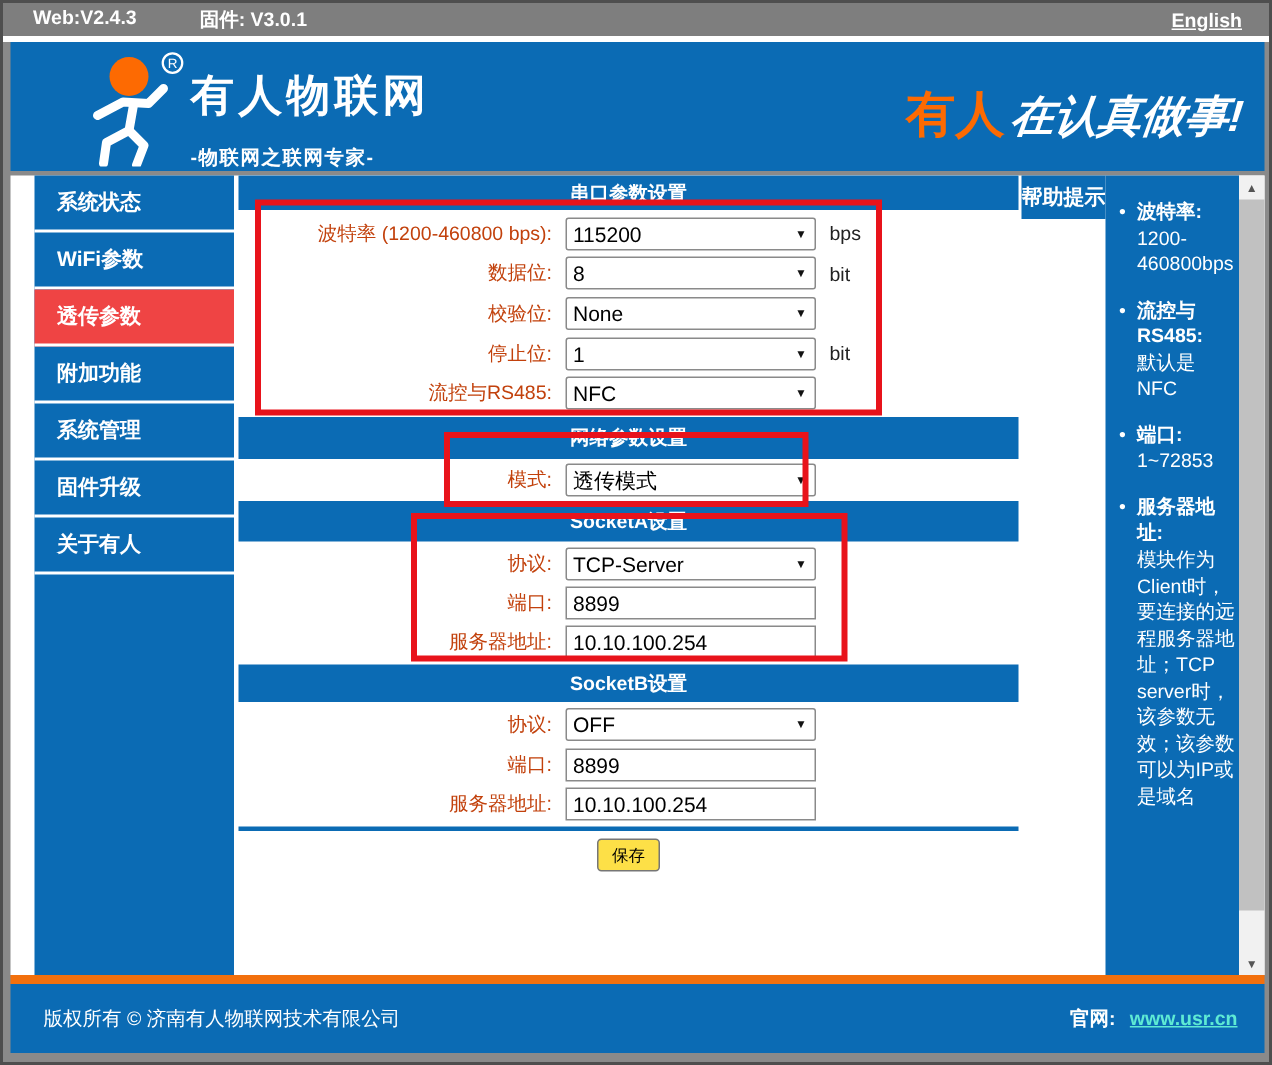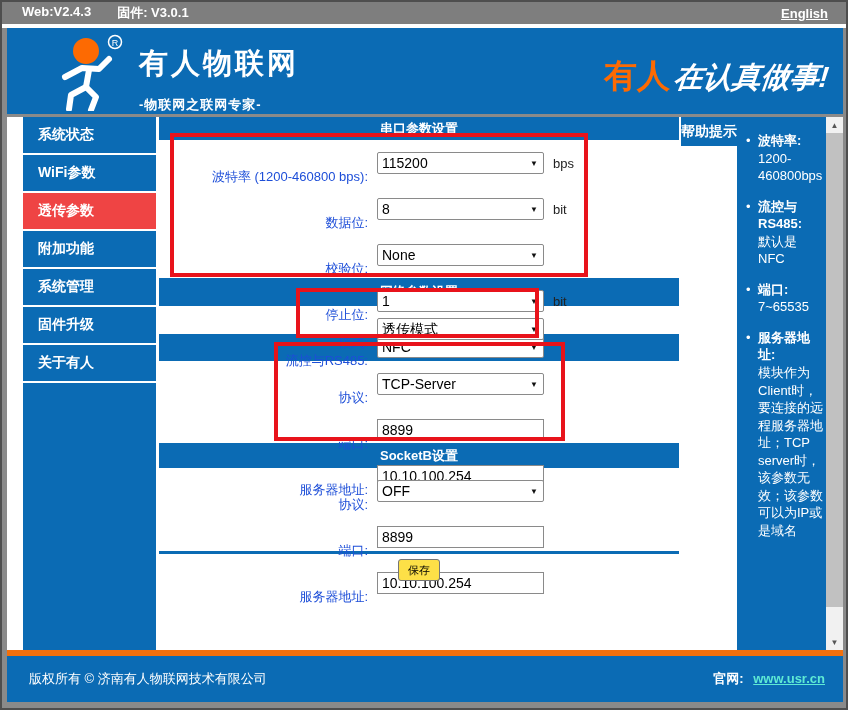--- a/index.html
+++ b/index.html
@@ -14,31 +14,31 @@
     background: #8a8a8a;
     border: 2px solid #4e4e4e;
     overflow: hidden;
   }
   
   .topbar {
     height: 22px; background: #7e7e7e;
     display: flex; align-items: center; justify-content: space-between;
     padding: 0 18px 0 20px;
   }
-  .topbar .vers { display: flex; gap: 26px; }
+  .topbar .vers { display: flex; gap: 42px; }
   .topbar .vtxt { color: #fff; font-size: 13px; font-weight: bold; }
   .topbar a { color: #fff; font-size: 13px; font-weight: bold; text-decoration: underline; }
   .hgap { height: 4px; background: #ffffff; }
   
   .header {
     position: relative; height: 86px; background: #0b6bb4;
     margin: 0 3px 0 5px;
   }
   .logo { position: absolute; left: 42px; top: 5px; }
-  .brandblock { position: absolute; left: 132px; top: 16px; }
+  .brandblock { position: absolute; left: 120px; top: 16px; }
   .brand { color: #fff; font-size: 29px; font-weight: bold; letter-spacing: 3px; }
   .tagline { color: #fff; font-size: 13px; font-weight: bold; margin-top: 12px; letter-spacing: 1px; }
   .slogan { position: absolute; right: 14px; top: 26px; white-space: nowrap; }
   .slogan .org { color: #fd6a02; font-size: 33px; font-weight: bold; }
   .slogan .wht { color: #fff; font-size: 29px; font-weight: bold; font-style: italic; transform: skewX(-6deg); display: inline-block; }
   
   .content { display: flex; height: 533px; background: #fff; margin: 3px 3px 0 5px; padding-left: 16px; }
   .sidenav { width: 133px; background: #0b6bb4; flex: none; }
   .snav-item {
     height: 38px; border-bottom: 2px solid #fff;
@@ -48,21 +48,21 @@
   .snav-item.active { background: #ef4444; }
   .main { flex: 1; background: #fff; margin: 0 2px 0 3px; }
   .secbar {
     background: #0b6bb4; color: #fff; font-size: 13px; font-weight: bold;
     display: flex; align-items: center; justify-content: center;
   }
   .bar-a { height: 23px; } .bar-b { height: 28px; } .bar-c { height: 27px; } .bar-d { height: 25px; }
   .rows { display: flex; flex-direction: column; justify-content: space-evenly; }
   .rows-a { height: 138px; } .rows-b { height: 28px; } .rows-c { height: 82px; } .rows-d { height: 83px; }
   .frow { display: flex; align-items: center; }
-  .flbl { width: 209px; text-align: right; font-size: 13px; color: #1d4ed8; flex: none; margin-top: 28px; }
+  .flbl { width: 209px; text-align: right; font-size: 13px; color: #c2410c; flex: none; }
   .fctl { margin-left: 9px; }
   .sel { position: relative; width: 167px; height: 22px; }
   .sel select {
     appearance: none; -webkit-appearance: none;
     width: 100%; height: 100%;
     border: 1px solid #8a8a8a; border-radius: 2px;
     background: #fff; color: #000; font-size: 14px;
     padding: 0 18px 0 4px;
     font-family: "Liberation Sans", "DejaVu Sans", sans-serif;
   }
@@ -284,21 +284,21 @@
             <span>1200-460800bps</span></span>
           </div>
           <div class="help-item">
             <span class="bullet">•</span>
             <span><span class="help-term">流控与RS485:</span><br>
             <span>默认是NFC</span></span>
           </div>
           <div class="help-item">
             <span class="bullet">•</span>
             <span><span class="help-term">端口:</span><br>
-            <span>7~65535</span></span>
+            <span>1~72853</span></span>
           </div>
           <div class="help-item">
             <span class="bullet">•</span>
             <span><span class="help-term">服务器地址:</span><br>
             <span>模块作为Client时，要连接的远程服务器地址；TCP server时，该参数无效；该参数可以为IP或是域名</span></span>
           </div>
         </div>
       </div>
       <div class="vscroll">
         <div class="scroll-btn up">▲</div>

